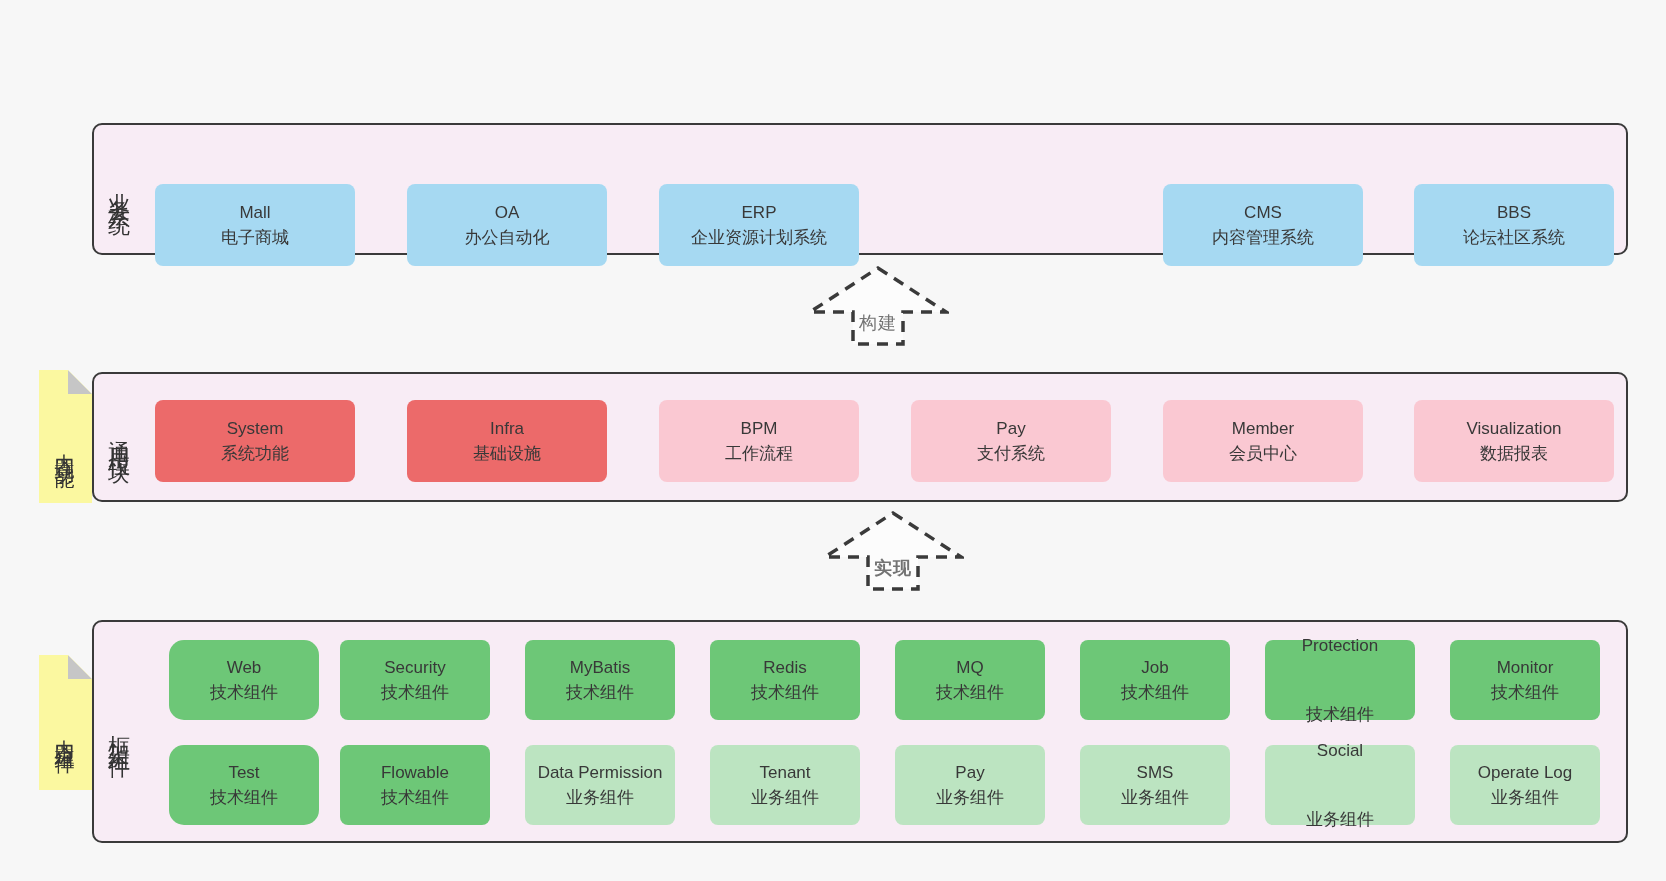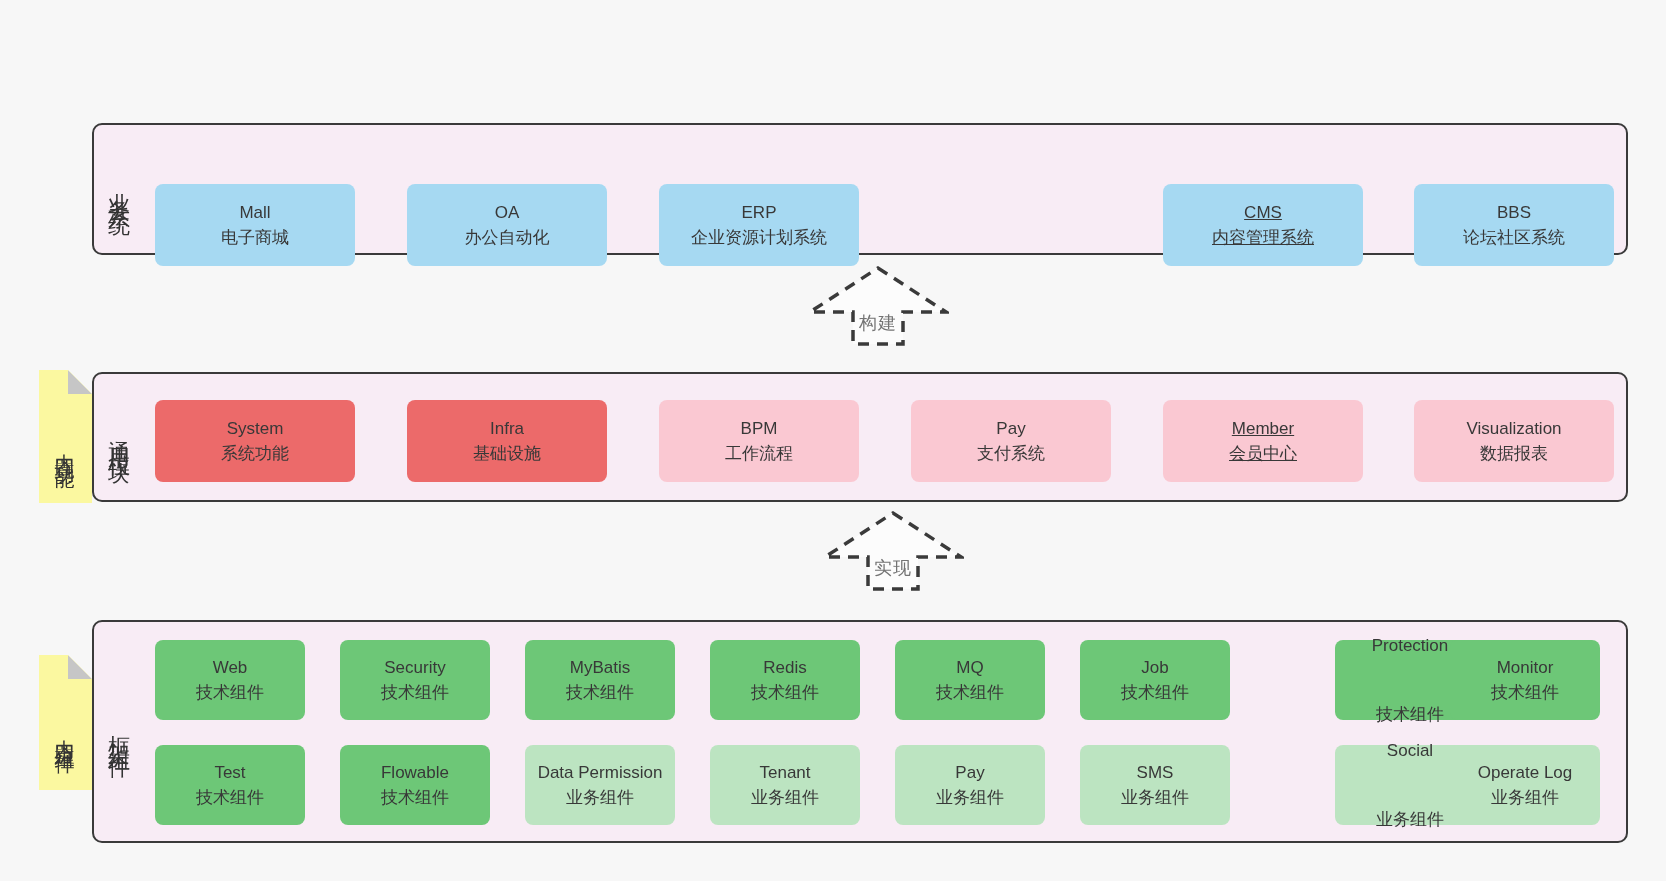--- a/index.html
+++ b/index.html
@@ -37,42 +37,42 @@
   .layer-business .box{top:27px;background:var(--blue);margin-top:32px;}
   .layer-modules .box{top:26px;}
   .box.red{background:var(--red);text-align:right;}
   .box.pink{background:var(--pink);}
   .layer-framework .box{width:150px;height:80px;}
   .layer-framework .box.row1{top:18px;}
   .layer-framework .box.row2{top:123px;align-items:center;}
   .box.green{background:var(--green);}
   .box.green-light{background:var(--green-light);}
   .c1{left:61px;} .c2{left:313px;} .c3{left:565px;}
-  .c4{left:817px;} .c5{left:1069px;text-decoration:underline;} .c6{left:1320px;}
-  .g1{left:61px;} .g2{left:246px;} .g3{left:431px;} .g4{left:616px;}
-  .g5{left:801px;} .g6{left:986px;} .g7{left:1241px;gap:44px;} .g8{left:1356px;}
+  .c4{left:817px;} .c5{left:1069px;} .c6{left:1320px;}
+  .g1{left:75px;border-radius:15px;} .g2{left:246px;} .g3{left:431px;} .g4{left:616px;}
+  .g5{left:801px;} .g6{left:986px;} .g7{left:1171px;gap:44px;} .g8{left:1356px;}
   .tag{
     position:absolute;left:39px;width:53px;background:var(--tag-yellow);
     clip-path:polygon(0 0,calc(100% - 24px) 0,100% 24px,100% 100%,0 100%);
     display:flex;align-items:center;justify-content:center;
     writing-mode:vertical-rl;text-orientation:upright;
     font-size:20px;letter-spacing:5px;color:#333;z-index:0;
     padding-top:22px;
   }
   .tag .fold{
     position:absolute;top:0;right:0;width:24px;height:24px;
     background:var(--tag-fold);
     clip-path:polygon(0 0,100% 100%,0 100%);
   }
   .tag-modules{top:370px;height:133px;}
   .tag-framework{top:655px;height:135px;}
   .layer{z-index:1;}
   .arrow{position:absolute;width:142px;height:82px;z-index:1;}
   .arrow-build{left:807px;top:265px;}
-  .arrow-implement{left:822px;top:510px;}
+  .arrow-implement{left:822px;top:510px;font-weight:bold;}
   .arrow svg{display:block;width:100%;height:100%;}
   .arrow .arrow-text{
     position:absolute;left:46px;width:50px;top:46px;text-align:center;
     font-size:18px;color:#737373;letter-spacing:1px;
   }
 </style>
 </head>
 <body>
 
 <div class="tag tag-modules">

